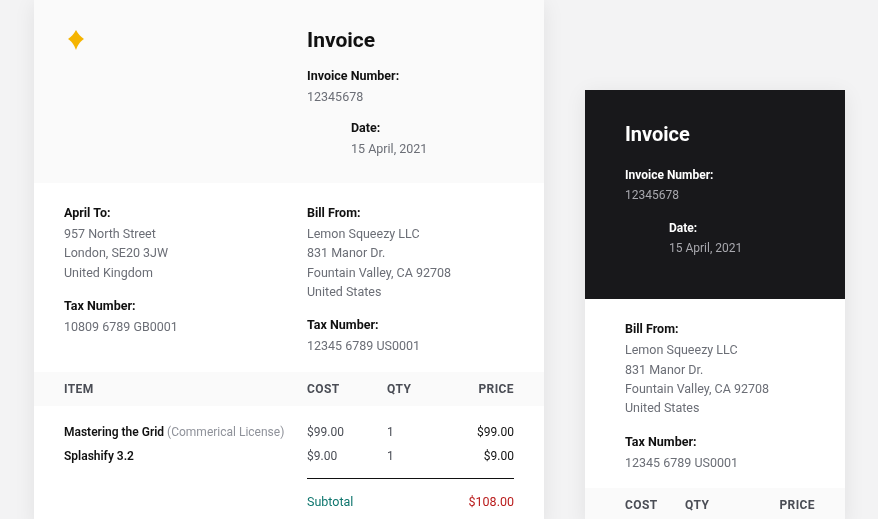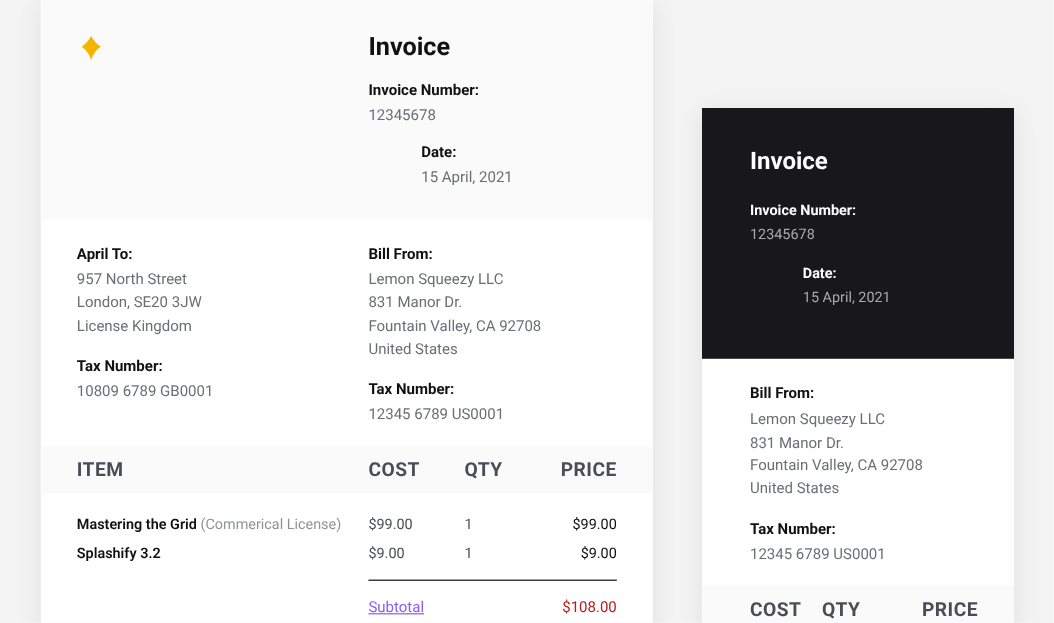--- a/index.html
+++ b/index.html
@@ -58,21 +58,21 @@
     padding: 22px 30px 0 30px;
   }
   .two-col { display: flex; }
   .col-l { width: 243px; }
   .col-r { flex: 1; }
   .section { margin-bottom: 16px; }
   .table-header {
     display: flex;
     background: #fafafa;
     padding: 10px 30px;
-    font-size: 16px;
+    font-size: 12px;
     letter-spacing: 0.4px;
     font-weight: 700;
     color: #4a4d55;
     margin: 0 -30px;
   }
   .th-item { width: 243px; }
   .th-cost { width: 80px; }
   .th-qty { width: 70px; }
   .th-price { flex: 1; text-align: right; }
   .table-rows { padding: 14px 0 10px 0; }
@@ -90,21 +90,21 @@
   .totals {
     margin-left: 243px;
     border-top: 1px solid #111;
     padding-top: 10px;
   }
   .trow {
     display: flex;
     font-size: 12.5px;
     padding: 5px 0;
   }
-  .tlabel { flex: 1; color: #8b5cf6; text-decoration: underline; }
+  .tlabel { flex: 1; color: #0f766e; }
   .tval { color: #b91c1c; }
 
   
   .card2 {
     left: 585px;
     top: 90px;
     width: 260px;
   }
   .card2-header {
     background: #18181b;
@@ -149,21 +149,21 @@
     </div>
   </div>
 
   <div class="card1-body">
     <div class="two-col">
       <div class="col-l">
         <div class="section">
           <div class="label">April To:</div>
           <div class="value-line">957 North Street</div>
           <div class="value-line">London, SE20 3JW</div>
-          <div class="value-line">License Kingdom</div>
+          <div class="value-line">United Kingdom</div>
         </div>
         <div class="section">
           <div class="label">Tax Number:</div>
           <div class="value-line">10809 6789 GB0001</div>
         </div>
       </div>
       <div class="col-r">
         <div class="section">
           <div class="label">Bill From:</div>
           <div class="value-line">Lemon Squeezy LLC</div>

